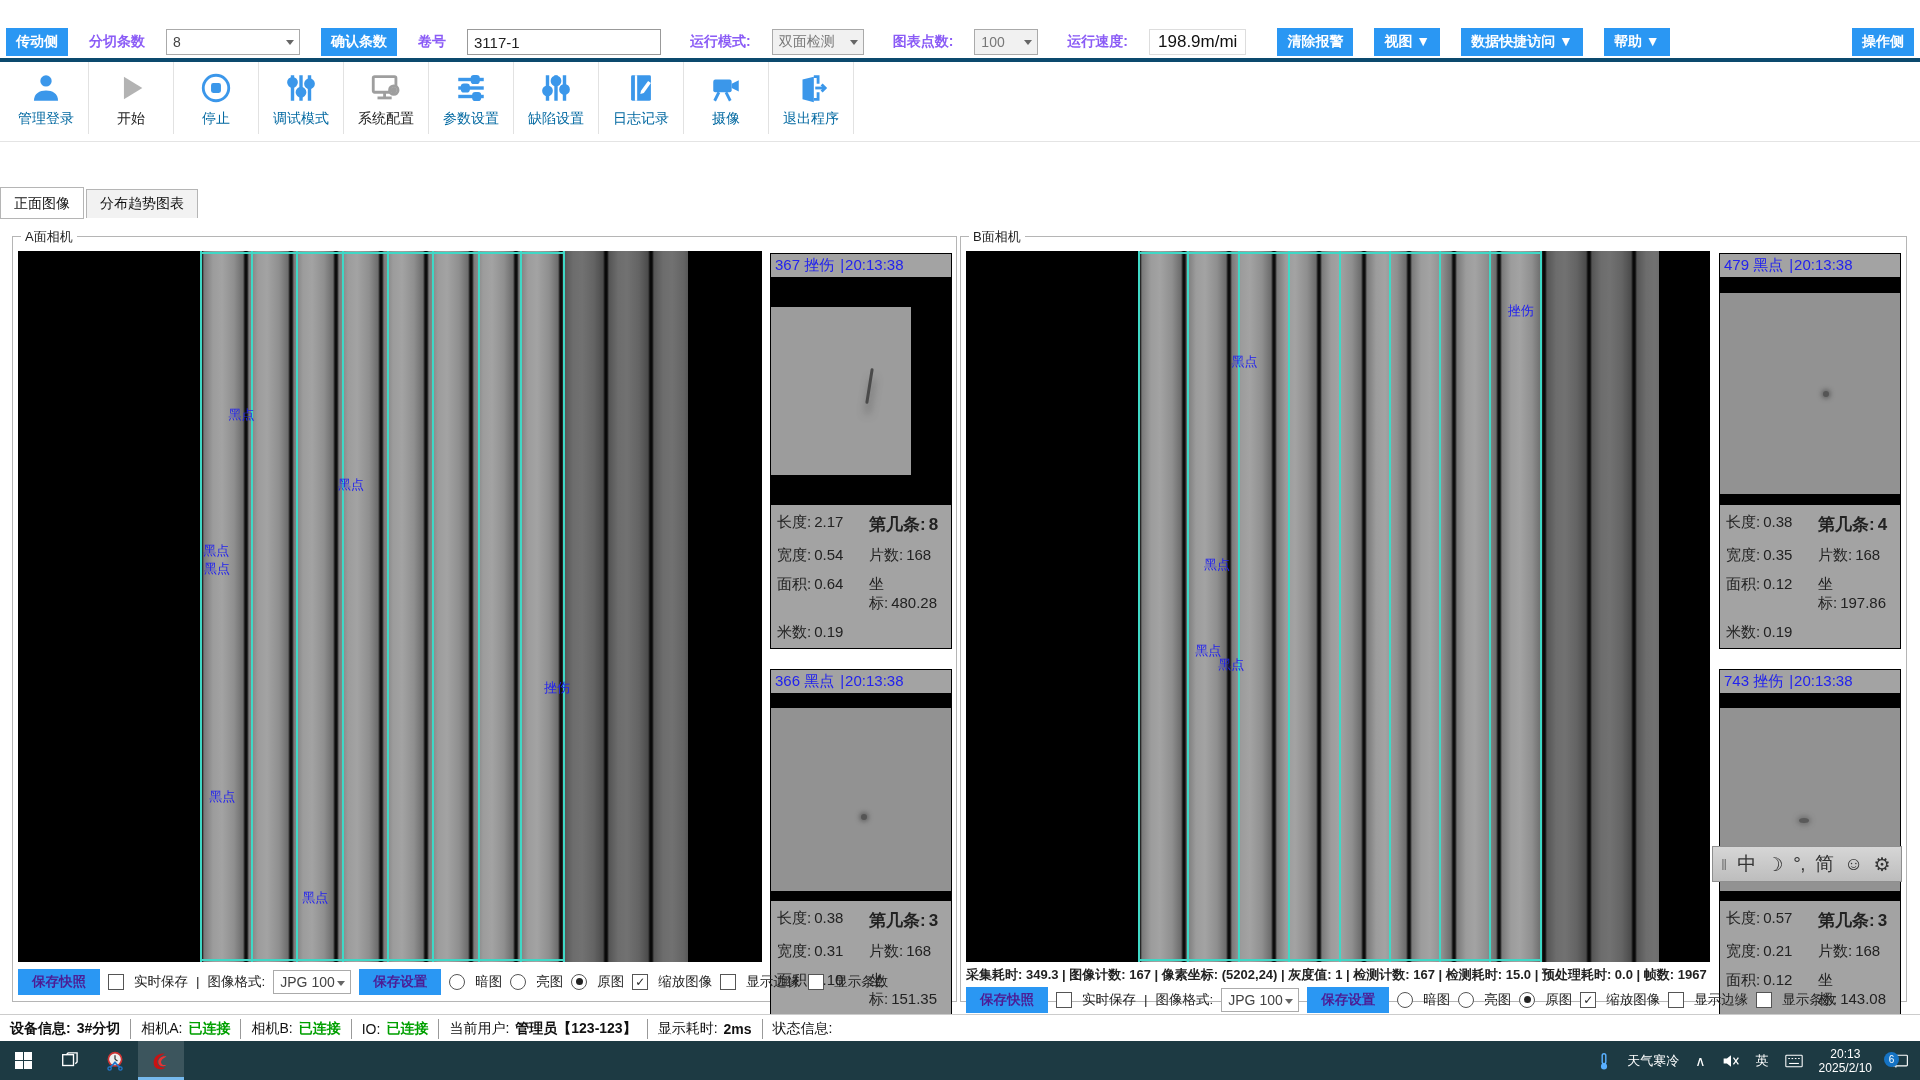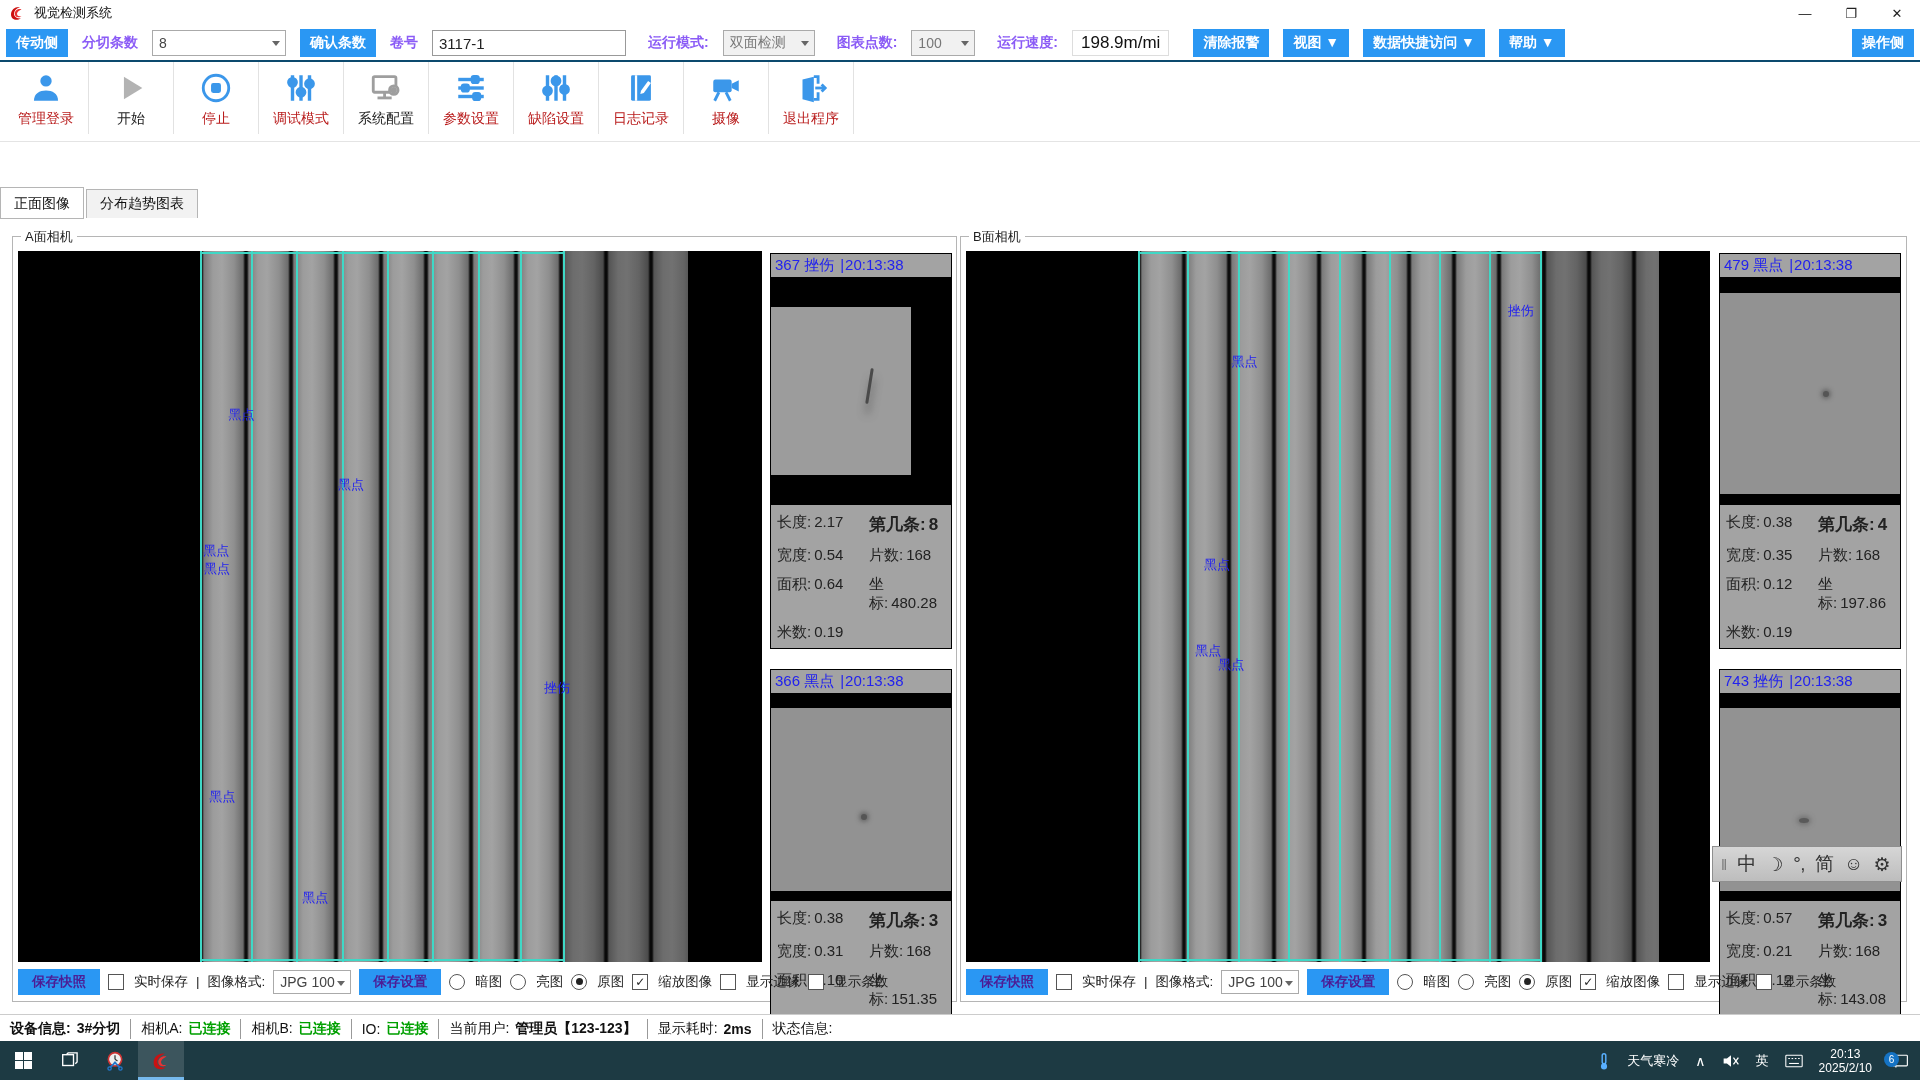--- a/index.html
+++ b/index.html
@@ -5,35 +5,35 @@
   html,body{margin:0;padding:0;background:#888;}
   #app{position:relative;width:1920px;height:1080px;background:#fff;overflow:hidden;
        font-family:"Liberation Sans","DejaVu Sans",sans-serif;color:#222;font-size:14px;}
   
   .titlebar{position:absolute;left:0;top:0;width:1920px;height:26px;background:#fff;display:flex;align-items:center;}
   .titlebar .logo{width:18px;height:18px;margin:0 8px 0 8px;}
   .titlebar .ttl{font-size:13px;color:#111;}
   .winbtns{margin-left:auto;display:flex;}
   .winbtn{width:46px;height:26px;display:flex;align-items:center;justify-content:center;font-size:13px;color:#222;cursor:pointer;}
   
-  .toolbar{position:absolute;left:0;top:26px;width:1920px;height:36px;display:flex;align-items:center;gap:14px;padding:0 6px;box-sizing:border-box;border-bottom:2px solid #0c4a6e;}
+  .toolbar{position:absolute;left:0;top:26px;width:1920px;height:36px;display:flex;align-items:center;gap:21px;padding:0 6px;box-sizing:border-box;border-bottom:4px solid #0c4a6e;}
   .btn-blue{background:#2a97f3;color:#fff;border:none;padding:5px 10px;font-size:14px;font-weight:bold;cursor:pointer;white-space:nowrap;font-family:inherit;}
   .tb-label{font-weight:bold;color:#8b5cf6;white-space:nowrap;}
   .combo{position:relative;border:1px solid #aaa;background:#fff;height:24px;display:flex;align-items:center;padding:0 18px 0 6px;font-size:14px;color:#444;white-space:nowrap;}
   .combo.gray{background:#f1f1f1;color:#777;}
   .combo::after{content:"";position:absolute;right:5px;top:10px;border-left:4px solid transparent;border-right:4px solid transparent;border-top:5px solid #666;}
   .textbox{border:1px solid #999;height:24px;display:flex;align-items:center;padding:0 6px;background:#fff;font-size:15px;color:#222;}
   .speedbox{border:1px solid #ddd;background:#fff;font-size:17px;padding:2px 8px;color:#111;white-space:nowrap;}
   .spacer{margin-left:auto;}
   
   .iconbar{position:absolute;left:0;top:62px;width:1920px;height:80px;display:flex;align-items:flex-start;padding-left:4px;border-bottom:1px solid #e4e4e4;box-sizing:border-box;background:#fff;}
   .tool{min-width:64px;padding:6px 10px 0 10px;height:66px;display:flex;flex-direction:column;align-items:center;justify-content:flex-start;border-right:1px solid #e2e2e2;cursor:pointer;}
   .tool .ticon{height:40px;display:flex;align-items:center;justify-content:center;}
   .tool .tlabel{font-size:14px;margin-top:2px;white-space:nowrap;}
-  .tool.blue .tlabel{color:#b91c1c;}
+  .tool.blue .tlabel{color:#0369a1;}
   .tool.dark .tlabel{color:#222;}
   
   .tabrow{position:absolute;left:0;display:flex;align-items:flex-end;}
   .tabrow1{top:146px;height:31px;width:1920px;border-bottom:1px solid #9a9a9a;}
   .tabrow2{top:188px;height:30px;width:1920px;}
   .tab{border:1px solid #9a9a9a;border-bottom:none;background:#f2f2f2;padding:5px 13px;font-size:14px;color:#111;margin-right:2px;cursor:pointer;white-space:nowrap;}
   .tab.active{background:#fff;position:relative;padding-top:7px;z-index:2;margin-bottom:-1px;border-bottom:1px solid #fff;}
   .tabrow2 .tab{border-color:#b5b5b5;}
   
   .group{position:absolute;border:1px solid #b5b5b5;background:#fff;}
@@ -92,32 +92,20 @@
   
   .ime{position:absolute;left:1712px;top:846px;width:190px;height:36px;z-index:60;background:linear-gradient(#d6d6d6,#bdbdbd);
        border:1px solid #8f8f8f;display:flex;align-items:center;gap:10px;padding:0 8px;box-sizing:border-box;color:#333;font-size:19px;}
   .ime .grip{color:#777;font-size:15px;}
 </style>
 </head>
 <body>
 
 <div id="app">
 
-  <div class="titlebar">
-    <svg class="logo" viewBox="0 0 24 24">
-      <path d="M4 14 C4 7 10 3 16 4 C11 6 8 9 8 13 C8 17 12 20 17 19 C12 23 4 21 4 14 Z" fill="#cc1111"></path>
-      <path d="M9 13 C9 9 13 6 18 7 C14 9 12 11 12 13 C12 16 15 17 18 16 C15 19 9 18 9 13 Z" fill="#e83333"></path>
-    </svg>
-    <span class="ttl">视觉检测系统</span>
-    <div class="winbtns">
-      <div class="winbtn">—</div>
-      <div class="winbtn">❐</div>
-      <div class="winbtn">✕</div>
-    </div>
-  </div>
 
   <div class="toolbar">
     <button class="btn-blue">传动侧</button>
     <span class="tb-label">分切条数</span>
     <div class="combo" style="width:108px;">
         <span>8</span>
       </div>
     <button class="btn-blue">确认条数</button>
     <span class="tb-label">卷号</span>
     <div class="textbox" style="width:180px;">3117-1</div>
@@ -423,20 +411,21 @@
           <div><span>宽度:</span><span class="v">0.21</span></div>
           <div><span>片数:</span><span class="v">168</span></div>
           <div><span>面积:</span><span class="v">0.12</span></div>
           <div><span>坐标:</span><span class="v">143.08</span></div>
           <div><span>米数:</span><span class="v">0.19</span></div>
         </div>
       </div>
     </div>
 
     <div class="panel-bottom">
+      <div class="infoline">采集耗时: 349.3 | 图像计数: 167 | 像素坐标: (5202,24) | 灰度值: 1 | 检测计数: 167 | 检测耗时: 15.0 | 预处理耗时: 0.0 | 帧数: 1967</div>
       <div class="ctrls">
         <button class="ctrl-btn">保存快照</button>
         <span class="cb">
             <span class="box"></span>
             <span>实时保存</span>
           </span>
         <span>|</span>
         <span>图像格式:</span>
         <div class="combo fmt-combo" style="width:52px;">
             <span>JPG 100</span>

